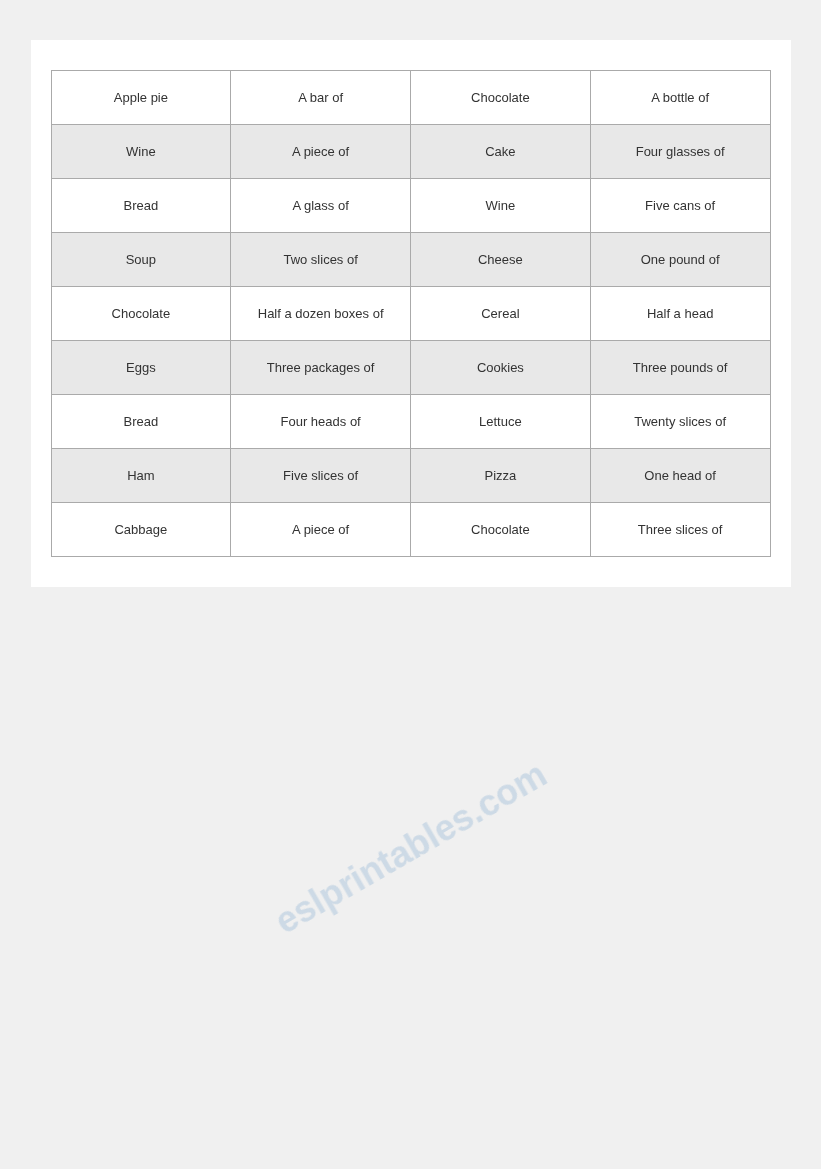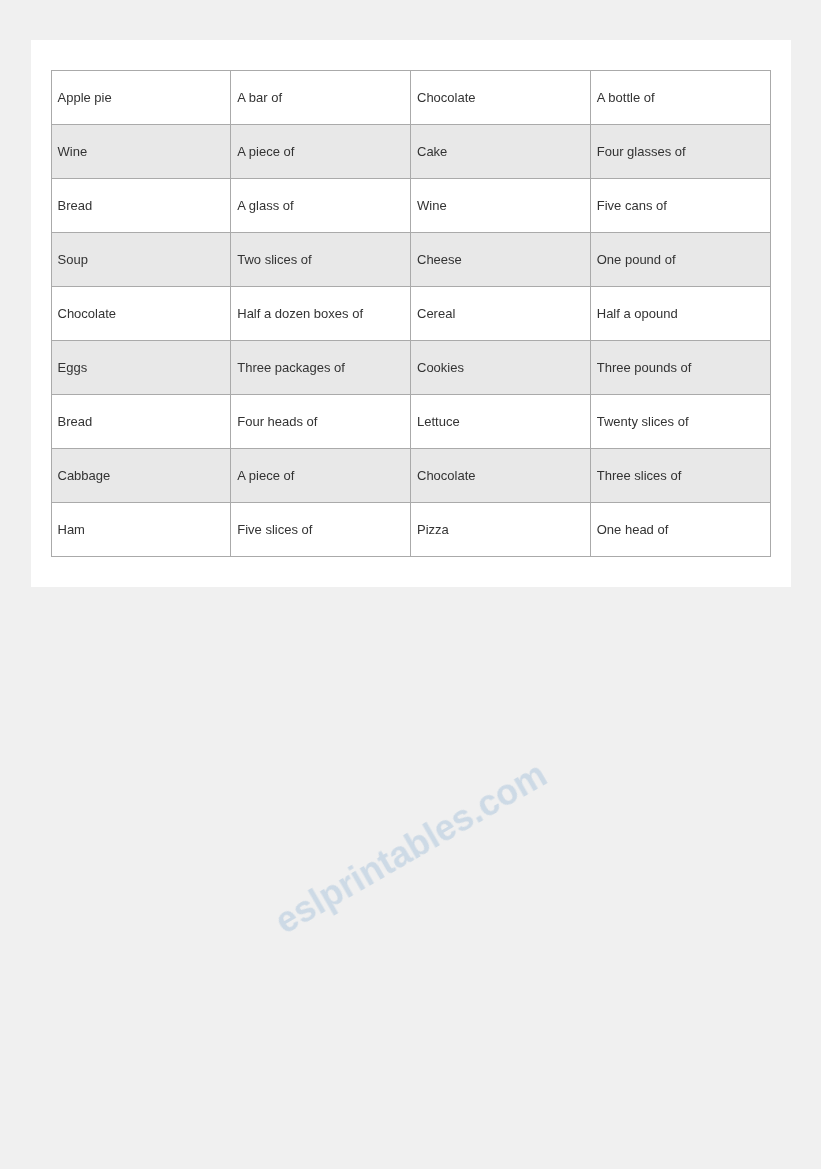--- a/index.html
+++ b/index.html
@@ -25,21 +25,21 @@
       padding: 30px 20px;
     }
 
     .grid-table {
       width: 100%;
       border-collapse: collapse;
     }
 
     .grid-table td {
       border: 1px solid #aaaaaa;
-      text-align: left;
+      text-align: center;
       vertical-align: middle;
       font-size: 13px;
       color: #333333;
       padding: 10px 6px;
       height: 54px;
       width: 25%;
     }
 
     .grid-table tr:nth-child(even) td {
       background-color: #e8e8e8;
@@ -89,43 +89,43 @@
         <tr>
           <td>Soup</td>
           <td>Two slices of</td>
           <td>Cheese</td>
           <td>One pound of</td>
         </tr>
         <tr>
           <td>Chocolate</td>
           <td>Half a dozen boxes of</td>
           <td>Cereal</td>
-          <td>Half a opound</td>
+          <td>Half a head</td>
         </tr>
         <tr>
           <td>Eggs</td>
           <td>Three packages of</td>
           <td>Cookies</td>
           <td>Three pounds of</td>
         </tr>
         <tr>
           <td>Bread</td>
           <td>Four heads of</td>
           <td>Lettuce</td>
           <td>Twenty slices of</td>
         </tr>
         <tr>
+          <td>Ham</td>
+          <td>Five slices of</td>
+          <td>Pizza</td>
+          <td>One head of</td>
+        </tr>
+        <tr>
           <td>Cabbage</td>
           <td>A piece of</td>
           <td>Chocolate</td>
           <td>Three slices of</td>
-        </tr>
-        <tr>
-          <td>Ham</td>
-          <td>Five slices of</td>
-          <td>Pizza</td>
-          <td>One head of</td>
         </tr>
       </tbody>
   </table>
 </div>
 
 <div class="watermark">eslprintables.com</div>
 
 </body></html>

